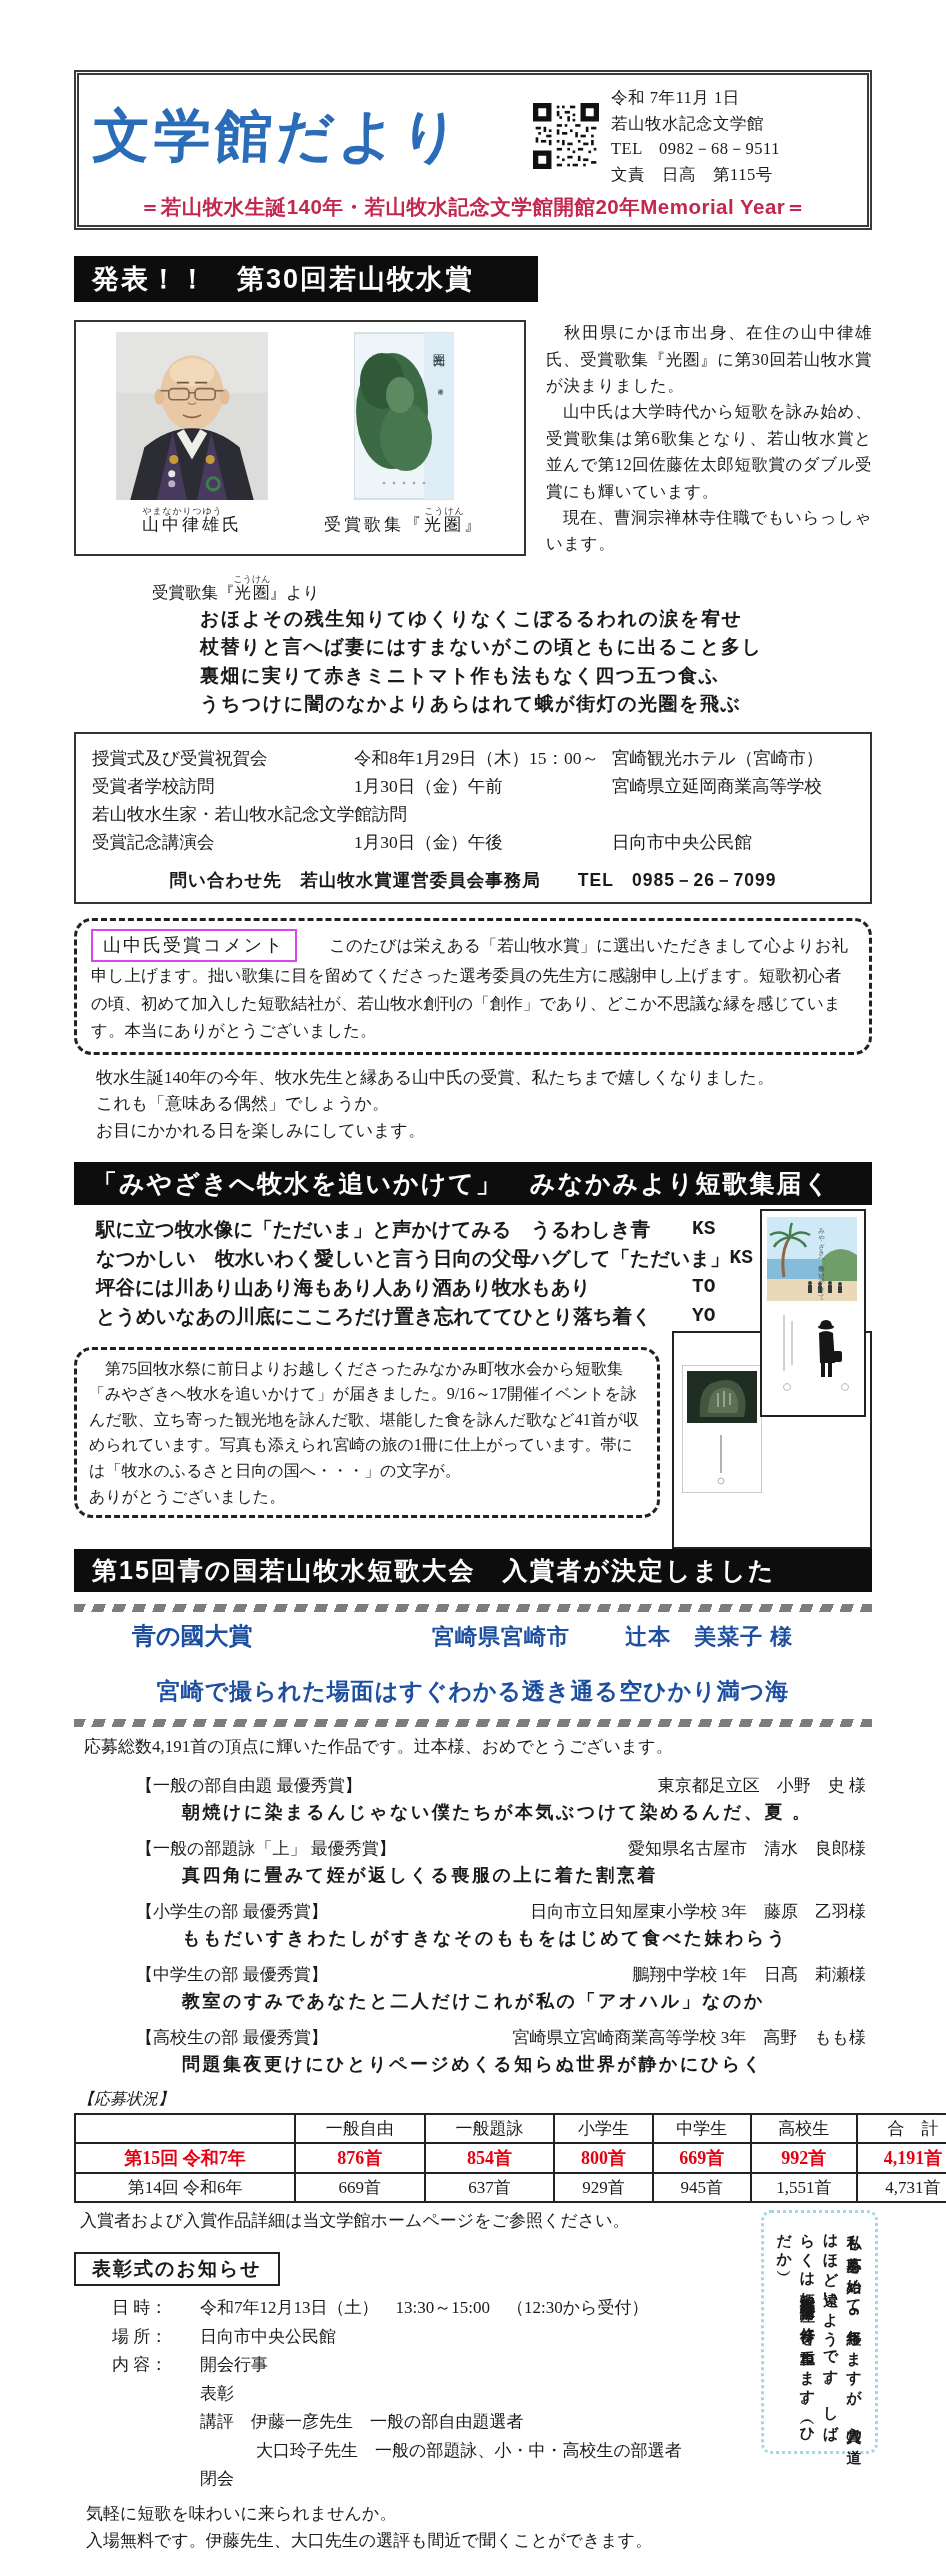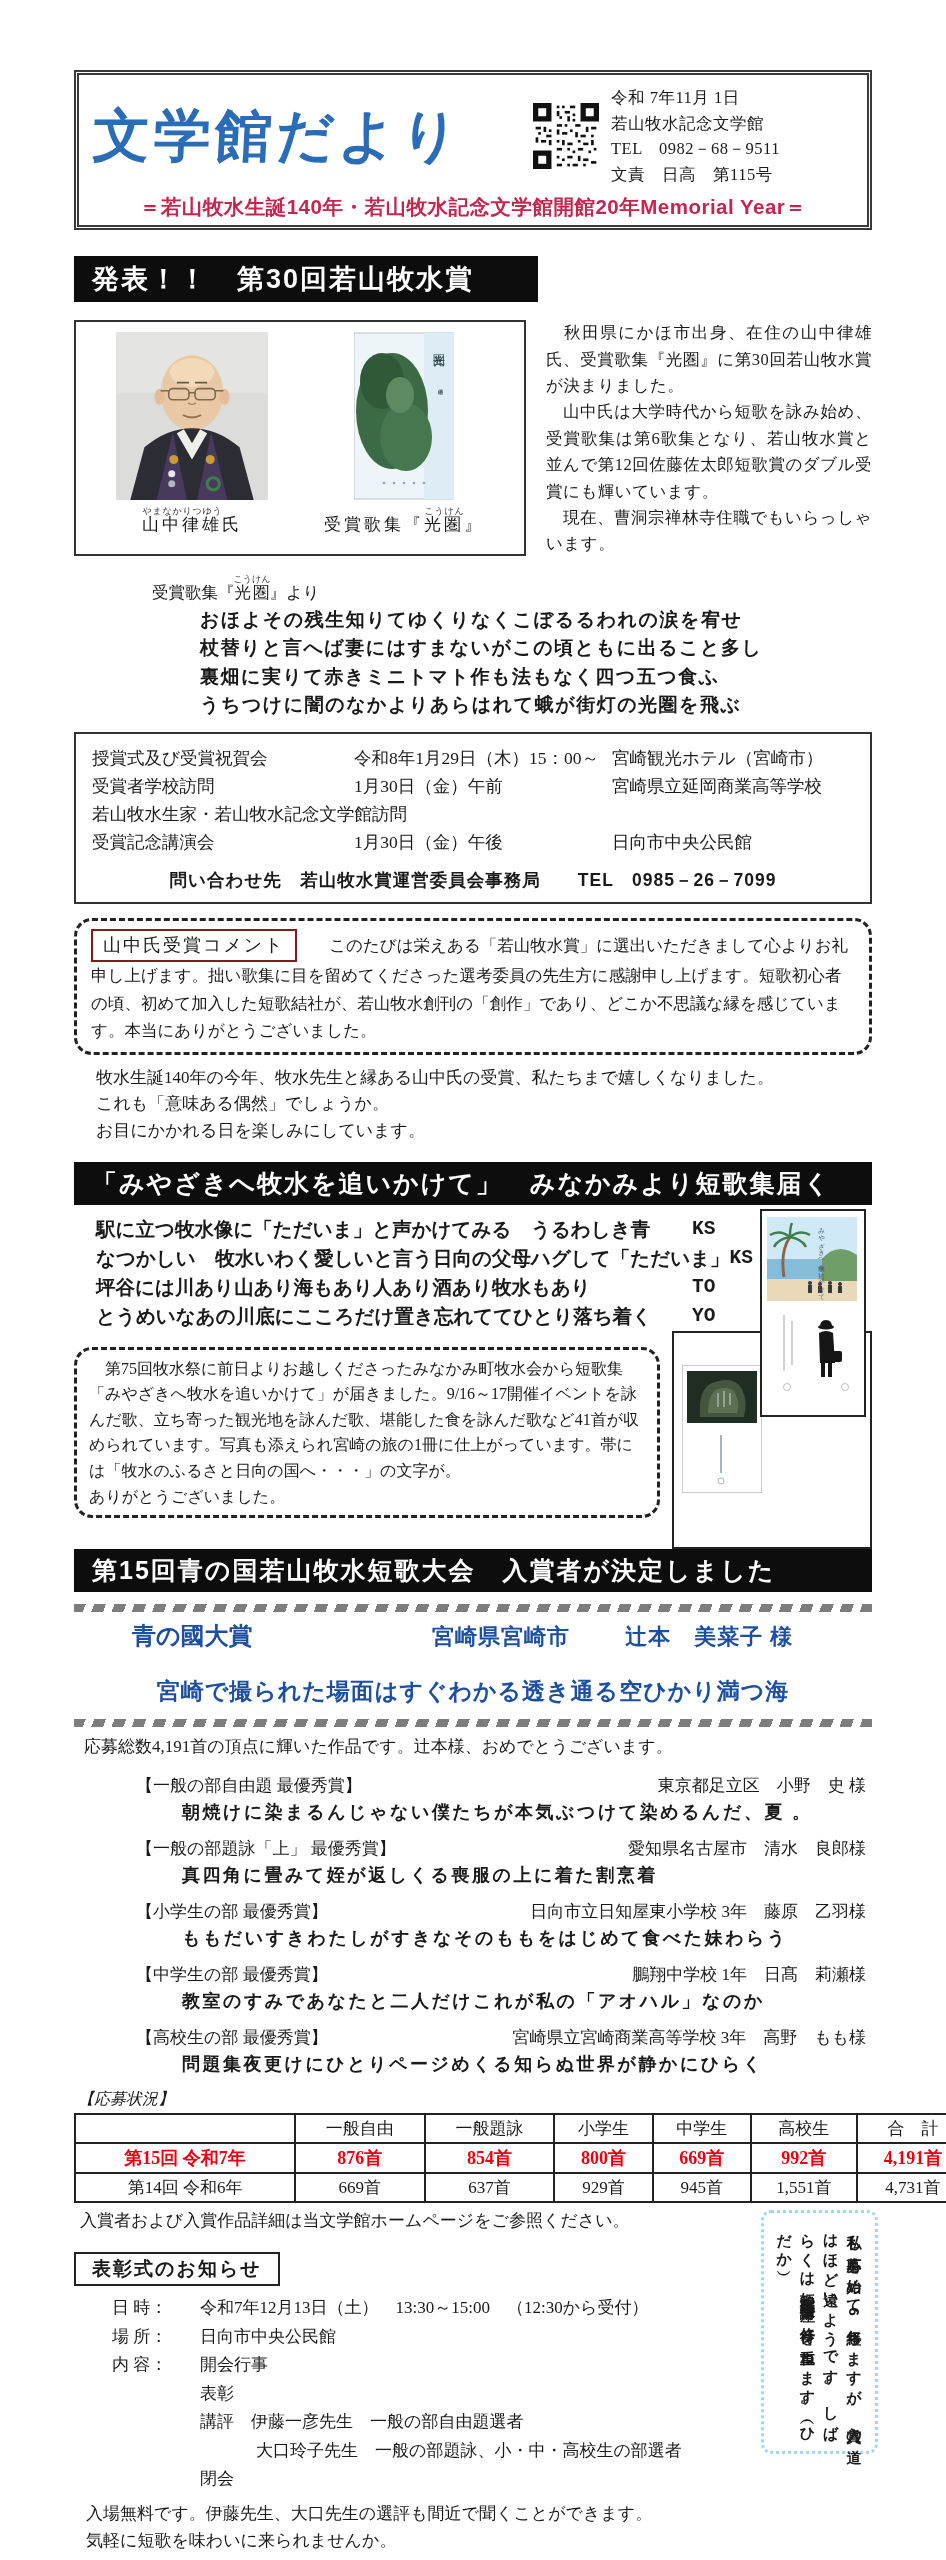--- a/index.html
+++ b/index.html
@@ -29,30 +29,30 @@
   .s1-row{display:flex;gap:20px;margin-top:18px;}
   .photo-box{border:2px solid #333;width:452px;flex:none;height:236px;padding:10px 12px 6px;
              display:flex;justify-content:space-around;align-items:flex-start;background:#fff;box-sizing:border-box;}
   .photo-col{text-align:center;}
   .photo-col .cap{margin-top:2px;font-size:17px;letter-spacing:3px;white-space:nowrap;}
   ruby{ruby-position:over;}
   rt{font-size:9px;color:#333;letter-spacing:0;}
   .s1-text{flex:1;font-size:16.5px;line-height:1.6;letter-spacing:0.5px;}
   .s1-text p{margin:0;text-align:justify;}
   .poems-intro{margin:16px 0 0 78px;font-size:16.5px;}
-  .poem-list{margin:2px 0 0 126px;font-family:Liberation Sans, sans-serif;
+  .poem-list{margin:2px 0 0 126px;font-family:Liberation Mono, monospace;
              font-weight:700;font-size:19px;line-height:1.5;letter-spacing:1.5px;white-space:nowrap;}
   .sched-box{margin-top:12px;border:2px solid #333;padding:10px 16px 8px;font-size:17.5px;line-height:1.6;}
   .sched-row{display:flex;}
   .sched-l{width:262px;flex:none;}
   .sched-w{width:258px;flex:none;}
   .sched-contact{margin-top:10px;text-align:center;font-family:"Liberation Sans","DejaVu Sans",sans-serif;
                  font-weight:700;font-size:17.5px;letter-spacing:1px;}
   .comment-box{margin-top:14px;border:3px dashed #222;border-radius:18px;padding:8px 14px;font-size:16.5px;line-height:1.65;}
-  .comment-label{display:inline-block;border:2px solid #7f1d1d;padding:0 10px;font-size:18px;letter-spacing:2px;margin-right:16px;}
+  .comment-label{display:inline-block;border:2px solid #d946ef;padding:0 10px;font-size:18px;letter-spacing:2px;margin-right:16px;}
   .afterword{margin:10px 0 0 22px;font-size:17px;line-height:1.55;}
   .afterword p{margin:0;}
 
   
   .s2-wrap{position:relative;min-height:318px;}
   .tanka-list{width:640px;margin:10px 0 0 22px;font-family:"Liberation Sans","DejaVu Sans",sans-serif;
               font-weight:700;font-size:19.5px;line-height:1.48;}
   .tanka-row{display:flex;white-space:nowrap;}
   .tanka-row .t{flex:1;}
   .tanka-row .a{width:44px;flex:none;font-family:"Liberation Mono","DejaVu Sans Mono",monospace;}
@@ -455,22 +455,22 @@
     <div class="cer-lines">
       <div class="cer-row"><span class="h">日 時：</span><span>令和7年12月13日（土）　13:30～15:00　（12:30から受付）</span></div>
       <div class="cer-row"><span class="h">場 所：</span><span>日向市中央公民館</span></div>
       <div class="cer-row"><span class="h">内 容：</span><span>開会行事</span></div>
       <div class="cer-row ind1"><span>表彰</span></div>
       <div class="cer-row ind1"><span>講評　伊藤一彦先生　一般の部自由題選者</span></div>
       <div class="cer-row ind2"><span>大口玲子先生　一般の部題詠、小・中・高校生の部選者</span></div>
       <div class="cer-row ind1"><span>閉会</span></div>
     </div>
     <div class="cer-notes">
+      <p>気軽に短歌を味わいに来られませんか。</p>
       <p>入場無料です。伊藤先生、大口先生の選評も間近で聞くことができます。</p>
-      <p>気軽に短歌を味わいに来られませんか。</p>
     </div>
     <div class="vnote">私も応募を始めて6年経ちますが、入賞の道はほど遠いようです。しばらくは短歌実作基礎講座で修行を重ねます。（ひだか）</div>
   </div>
 
   
   
 
   
 
 </div>

